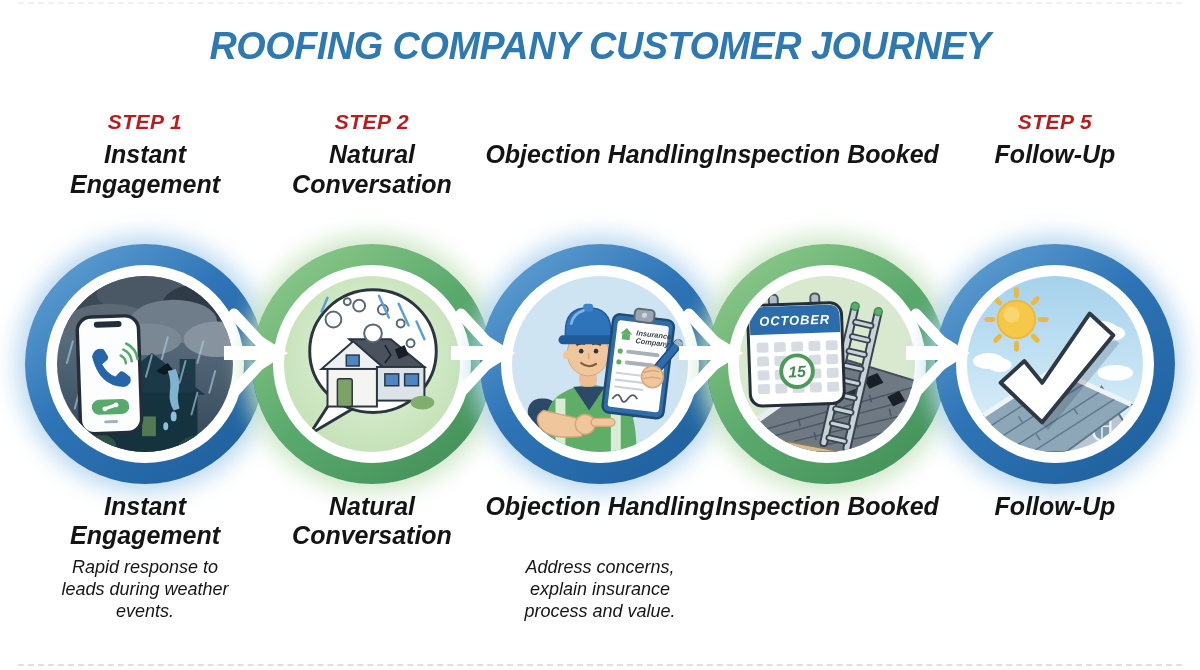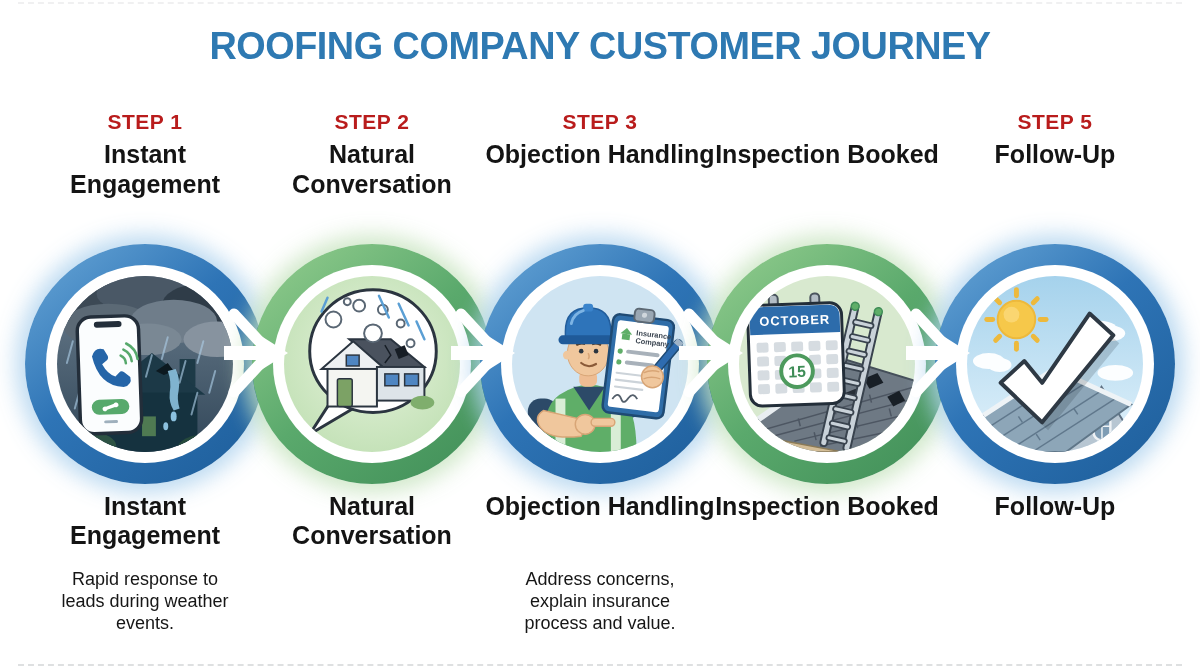--- a/index.html
+++ b/index.html
@@ -1,36 +1,37 @@
 <!DOCTYPE html>
 <html><head>
 <meta charset="utf-8">
 <style>
   html,body{margin:0;padding:0;background:#fff;}
   .canvas{
     position:relative;width:1200px;height:670px;overflow:hidden;background:#fff;
     font-family:"Liberation Sans","DejaVu Sans",sans-serif;
+    font-style:italic;
   }
   .edge-dashes{position:absolute;left:18px;right:18px;border-top:2px dashed #c4c7c9;}
   .edge-top{top:2px;opacity:.25;}
   .edge-bottom{bottom:4px;opacity:.55;}
   .title{
     position:absolute;top:24px;left:0;width:100%;text-align:center;
     font-size:39px;font-weight:bold;color:#2e79b2;letter-spacing:-.5px;
     transform:scaleX(.97);
   }
   .col{position:absolute;width:230px;text-align:center;}
   .c1{left:30px}.c2{left:257px}.c3{left:485px}.c4{left:712px}.c5{left:940px}
   .step-label{top:110px;font-size:21px;font-weight:bold;letter-spacing:.5px;}
   .accent-blue{color:#b91c1c;}
   .accent-green{color:#b91c1c;}
   .step-title{top:140px;font-size:25px;font-weight:bold;color:#141414;line-height:1.18;}
   .bottom-title{top:492px;font-size:25px;font-weight:bold;color:#141414;line-height:1.14;}
   .desc{top:553px;font-size:18px;color:#161616;line-height:1.22;}
-  .desc .inner{max-width:190px;margin:16px auto;}
+  .desc .inner{max-width:190px;margin:4px auto;}
   .circle{position:absolute;top:244px;width:240px;height:240px;border-radius:50%;}
   .x1{left:25px}.x2{left:252px}.x3{left:480px}.x4{left:707px}.x5{left:935px}
   .ring-blue{
     background:linear-gradient(140deg,#6aa8d8 0%,#2e74b6 45%,#1d5d99 100%);
     box-shadow:0 0 22px 9px rgba(176,212,238,.85);
   }
   .ring-green{
     background:linear-gradient(140deg,#96cf90 0%,#5aa96c 50%,#3f8d57 100%);
     box-shadow:0 0 22px 9px rgba(200,228,192,.85);
   }
@@ -46,21 +47,20 @@
 
 <div class="canvas">
 
   <div class="edge-dashes edge-top"></div>
   <div class="edge-dashes edge-bottom"></div>
 
   <div class="title">ROOFING COMPANY CUSTOMER JOURNEY</div>
 
   <div class="col c1 step-label accent-blue">STEP 1</div>
   <div class="col c2 step-label accent-green">STEP 2</div>
-  <div class="col c3 step-label accent-blue">STEP 3</div>
   <div class="col c5 step-label accent-blue">STEP 5</div>
 
   <div class="col c1 step-title">Instant Engagement</div>
   <div class="col c2 step-title">Natural Conversation</div>
   <div class="col c3 step-title">Objection Handling</div>
   <div class="col c4 step-title">Inspection Booked</div>
   <div class="col c5 step-title">Follow-Up</div>
 
   <div class="circle x1 ring-blue">
     <div class="circle-white"></div>

